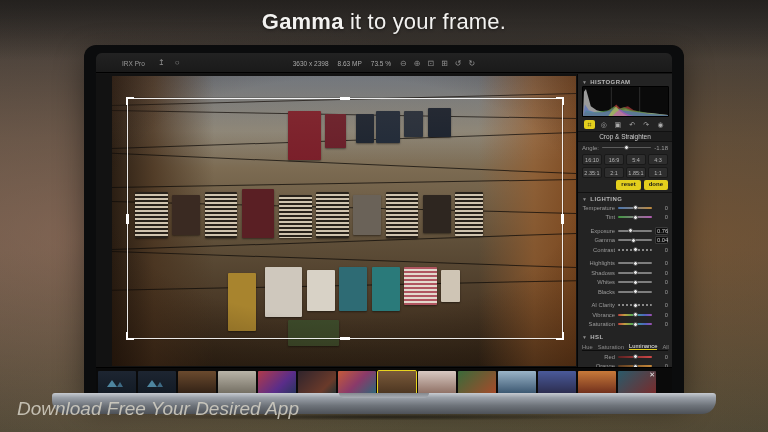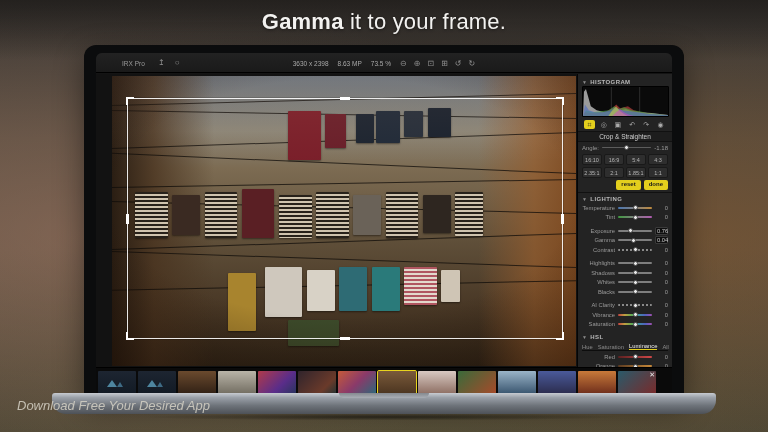--- a/index.html
+++ b/index.html
@@ -108,21 +108,21 @@
   .thumb.selected{outline:1.5px solid #e8d41e;outline-offset:0;}
   .thumb .x{position:absolute;top:0;right:1px;color:#e5e5e5;font-size:7px;line-height:8px;}
   .mtn{position:absolute;width:0;height:0;border-left:5px solid rgba(0,0,0,0);
     border-right:5px solid rgba(0,0,0,0);border-bottom:7px solid #4e86a0;left:9px;top:9px;}
   .mtn2{position:absolute;width:0;height:0;border-left:3.5px solid rgba(0,0,0,0);
     border-right:3.5px solid rgba(0,0,0,0);border-bottom:5px solid #3e6a84;left:19px;top:11px;}
   
   .wm{position:absolute;left:16px;top:350px;font-size:34px;font-weight:bold;letter-spacing:1px;
     opacity:.92;white-space:nowrap;z-index:30;text-shadow:0 1px 2px rgba(0,0,0,.25);}
   .wm span{margin-right:12px;}
-  .tagline{position:absolute;left:17px;top:398px;font-size:13px;font-style:italic;color:#d6d2c6;
+  .tagline{position:absolute;left:17px;top:398px;font-size:19px;font-style:italic;color:#d6d2c6;
     opacity:.85;z-index:31;}
 </style>
 </head>
 <body>
 
 <div class="stage">
 
   <div class="headline"><b>Gamma</b><span> it to your frame.</span></div>
 
   <div class="shadow"></div>

